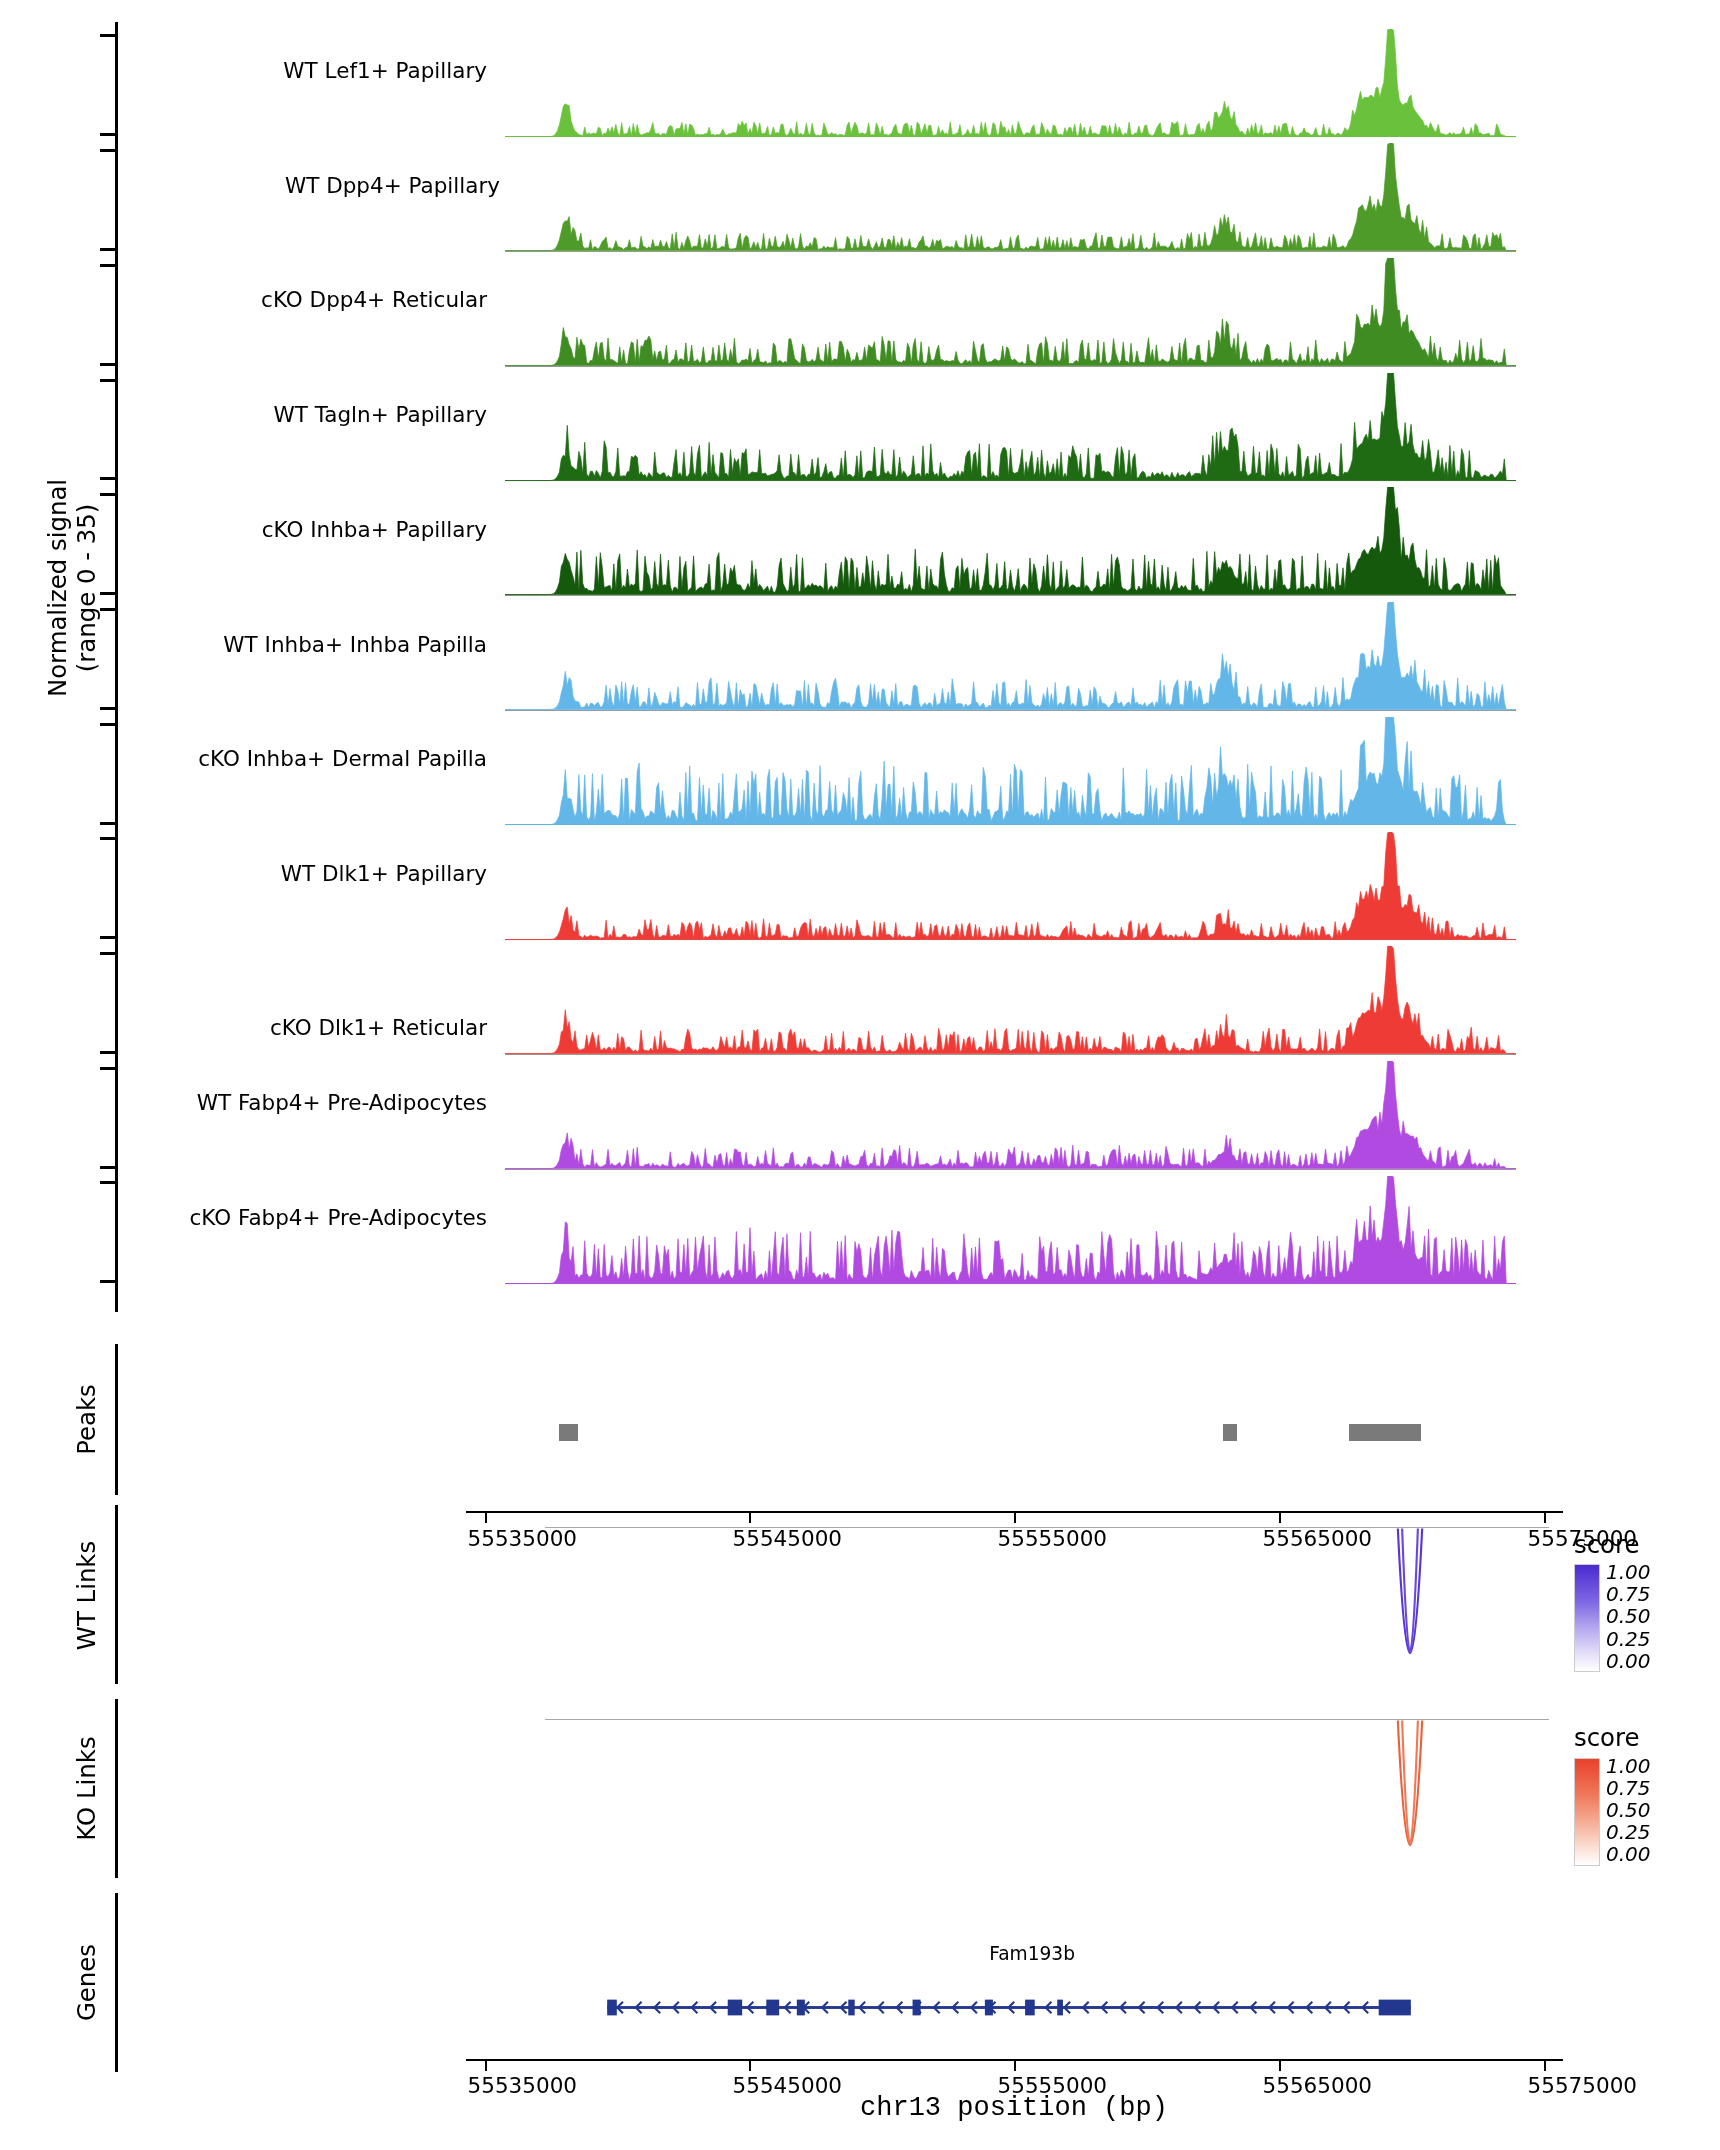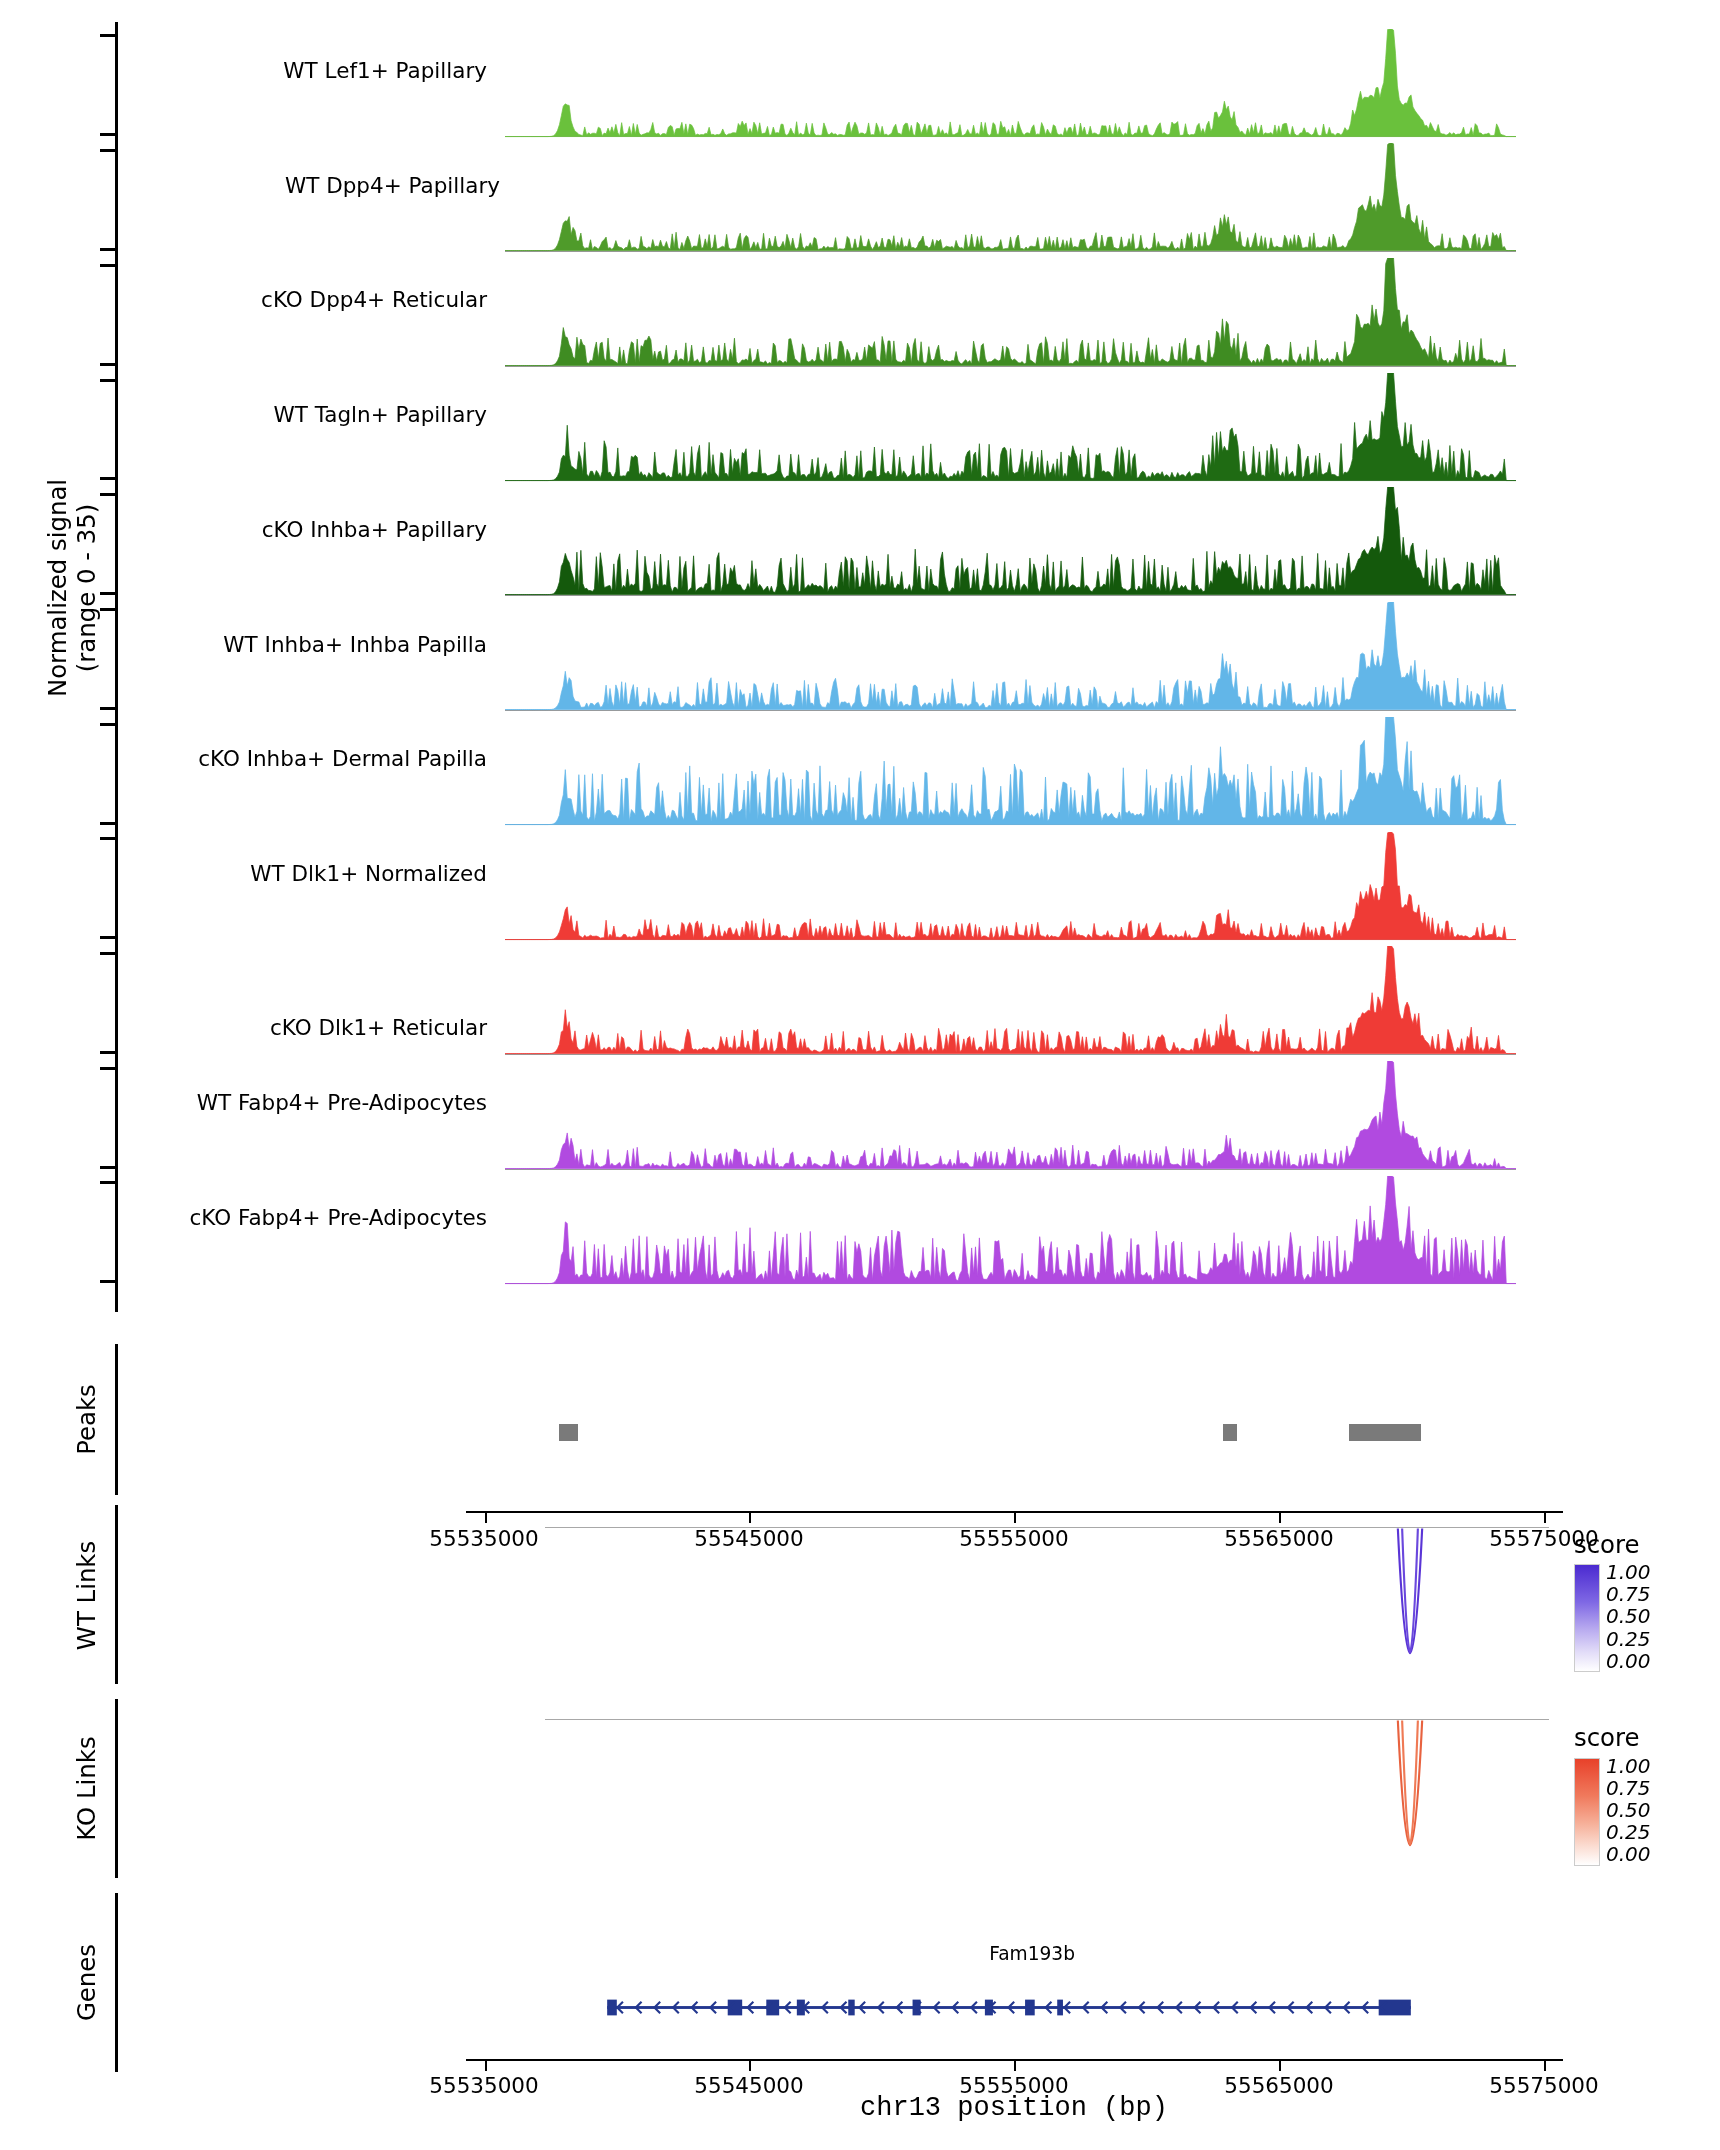--- a/index.html
+++ b/index.html
@@ -61,21 +61,21 @@
     right: 0;
   }
   .track-baseline {
     position: absolute;
     background: #9a9a9a;
     height: 1.4px;
   }
   .tick-label {
     position: absolute;
     font-size: 21.5px;
-    text-align: center;
+    text-align: right;
     white-space: nowrap;
   }
   .axis-title {
     position: absolute;
     font-size: 27px;
     text-align: center;
     white-space: nowrap;
     font-family: Liberation Mono, monospace;
   }
   .peak-box {
@@ -160,21 +160,21 @@
       <svg width="1011" height="109" style="position: absolute; left: 505px; top: 602px;" viewBox="0 0 1410 152">
         <path d="M 0 150 L 0.0 150.0 L 2.7 150.0 L 5.4 150.0 L 8.1 150.0 L 10.8 150.0 L 13.6 150.0 L 16.3 150.0 L 19.0 150.0 L 21.7 150.0 L 24.4 150.0 L 27.1 150.0 L 29.8 150.0 L 32.5 150.0 L 35.3 150.0 L 38.0 150.0 L 40.7 150.0 L 43.4 150.0 L 46.1 150.0 L 48.8 150.0 L 51.5 150.0 L 54.2 150.0 L 56.9 150.0 L 59.7 150.0 L 62.4 149.9 L 65.1 149.8 L 67.8 149.2 L 70.5 147.7 L 73.2 144.6 L 75.9 139.4 L 78.6 126.7 L 81.3 116.8 L 84.1 96.6 L 86.8 116.8 L 89.5 105.5 L 92.2 109.6 L 94.9 131.6 L 97.6 138.0 L 100.3 138.9 L 103.0 139.4 L 105.8 146.9 L 108.5 146.7 L 111.2 146.5 L 113.9 140.8 L 116.6 147.2 L 119.3 141.3 L 122.0 141.7 L 124.7 144.7 L 127.4 141.3 L 130.2 140.0 L 132.9 146.7 L 135.6 145.8 L 138.3 139.0 L 141.0 115.9 L 143.7 143.0 L 146.4 120.6 L 149.1 139.1 L 151.8 146.4 L 154.6 115.6 L 157.3 123.4 L 160.0 142.7 L 162.7 111.2 L 165.4 142.9 L 168.1 112.5 L 170.8 142.9 L 173.5 141.5 L 176.3 124.6 L 179.0 115.2 L 181.7 139.8 L 184.4 118.7 L 187.1 146.4 L 189.8 145.5 L 192.5 139.3 L 195.2 139.4 L 197.9 145.7 L 200.7 119.7 L 203.4 146.5 L 206.1 140.7 L 208.8 126.0 L 211.5 133.1 L 214.2 142.4 L 216.9 144.9 L 219.6 140.0 L 222.3 141.4 L 225.1 142.1 L 227.8 141.4 L 230.5 125.1 L 233.2 143.2 L 235.9 139.0 L 238.6 140.3 L 241.3 118.1 L 244.0 146.3 L 246.7 147.1 L 249.5 145.3 L 252.2 140.3 L 254.9 142.1 L 257.6 143.8 L 260.3 146.0 L 263.0 142.8 L 265.7 146.8 L 268.4 112.3 L 271.2 142.4 L 273.9 142.9 L 276.6 121.1 L 279.3 139.7 L 282.0 139.5 L 284.7 111.5 L 287.4 105.6 L 290.1 143.5 L 292.8 141.1 L 295.6 113.1 L 298.3 144.6 L 301.0 142.6 L 303.7 144.5 L 306.4 142.8 L 309.1 140.8 L 311.8 110.9 L 314.5 125.6 L 317.3 140.2 L 320.0 146.0 L 322.7 112.4 L 325.4 146.5 L 328.1 122.1 L 330.8 130.4 L 333.5 127.9 L 336.2 147.2 L 338.9 144.0 L 341.7 127.0 L 344.4 146.6 L 347.1 113.7 L 349.8 115.8 L 352.5 129.4 L 355.2 143.4 L 357.9 126.7 L 360.6 139.1 L 363.3 144.5 L 366.1 142.6 L 368.8 143.9 L 371.5 121.6 L 374.2 112.5 L 376.9 143.7 L 379.6 114.3 L 382.3 144.2 L 385.0 140.2 L 387.8 144.2 L 390.5 144.1 L 393.2 143.2 L 395.9 143.7 L 398.6 142.7 L 401.3 146.3 L 404.0 142.8 L 406.7 123.3 L 409.4 124.6 L 412.2 123.9 L 414.9 147.1 L 417.6 109.3 L 420.3 147.1 L 423.0 114.9 L 425.7 141.3 L 428.4 141.0 L 431.1 145.0 L 433.8 113.3 L 436.6 124.9 L 439.3 142.0 L 442.0 146.3 L 444.7 146.7 L 447.4 147.0 L 450.1 140.3 L 452.8 142.6 L 455.5 125.2 L 458.3 111.8 L 461.0 106.4 L 463.7 123.1 L 466.4 146.9 L 469.1 139.6 L 471.8 139.9 L 474.5 139.1 L 477.2 142.0 L 479.9 140.6 L 482.7 147.7 L 485.4 142.8 L 488.1 139.7 L 490.8 120.0 L 493.5 115.4 L 496.2 139.1 L 498.9 145.6 L 501.6 146.6 L 504.3 146.4 L 507.1 141.2 L 509.8 114.0 L 512.5 138.8 L 515.2 114.8 L 517.9 141.6 L 520.6 125.4 L 523.3 146.6 L 526.0 121.6 L 528.8 121.7 L 531.5 139.8 L 534.2 144.8 L 536.9 146.4 L 539.6 123.8 L 542.3 142.9 L 545.0 113.8 L 547.7 146.7 L 550.4 139.4 L 553.2 139.1 L 555.9 146.0 L 558.6 143.1 L 561.3 142.7 L 564.0 145.0 L 566.7 143.7 L 569.4 117.3 L 572.1 115.8 L 574.8 118.7 L 577.6 141.7 L 580.3 147.2 L 583.0 143.4 L 585.7 140.5 L 588.4 144.7 L 591.1 140.6 L 593.8 141.3 L 596.5 147.7 L 599.3 127.3 L 602.0 144.6 L 604.7 142.3 L 607.4 141.2 L 610.1 120.9 L 612.8 140.1 L 615.5 142.6 L 618.2 125.3 L 620.9 145.9 L 623.7 107.1 L 626.4 124.5 L 629.1 143.3 L 631.8 141.5 L 634.5 142.0 L 637.2 141.9 L 639.9 147.4 L 642.6 141.9 L 645.3 145.6 L 648.1 143.5 L 650.8 141.2 L 653.5 111.2 L 656.2 138.8 L 658.9 140.5 L 661.6 146.1 L 664.3 144.1 L 667.0 141.0 L 669.8 147.3 L 672.5 147.3 L 675.2 143.9 L 677.9 145.6 L 680.6 123.4 L 683.3 142.0 L 686.0 113.5 L 688.7 140.0 L 691.4 145.1 L 694.2 112.4 L 696.9 111.4 L 699.6 144.2 L 702.3 140.8 L 705.0 145.9 L 707.7 140.3 L 710.4 138.9 L 713.1 123.7 L 715.8 143.0 L 718.6 143.0 L 721.3 141.3 L 724.0 141.5 L 726.7 108.1 L 729.4 142.3 L 732.1 116.5 L 734.8 139.8 L 737.5 143.9 L 740.3 145.6 L 743.0 143.8 L 745.7 146.7 L 748.4 142.4 L 751.1 127.7 L 753.8 139.2 L 756.5 119.2 L 759.2 147.3 L 761.9 128.1 L 764.7 145.3 L 767.4 112.3 L 770.1 146.1 L 772.8 141.4 L 775.5 140.5 L 778.2 144.2 L 780.9 139.4 L 783.6 118.4 L 786.3 117.1 L 789.1 145.1 L 791.8 141.1 L 794.5 145.0 L 797.2 145.3 L 799.9 120.4 L 802.6 128.1 L 805.3 145.0 L 808.0 146.0 L 810.7 144.2 L 813.5 145.1 L 816.2 122.9 L 818.9 142.8 L 821.6 118.3 L 824.3 123.4 L 827.0 147.7 L 829.7 131.3 L 832.4 140.8 L 835.2 141.4 L 837.9 142.6 L 840.6 147.1 L 843.3 146.8 L 846.0 142.4 L 848.7 140.4 L 851.4 124.9 L 854.1 140.4 L 856.8 142.0 L 859.6 139.1 L 862.3 146.6 L 865.0 144.2 L 867.7 140.7 L 870.4 139.5 L 873.1 145.1 L 875.8 119.6 L 878.5 141.7 L 881.3 139.3 L 884.0 143.2 L 886.7 142.5 L 889.4 145.2 L 892.1 140.1 L 894.8 146.7 L 897.5 143.6 L 900.2 141.7 L 902.9 139.5 L 905.7 147.5 L 908.4 138.8 L 911.1 141.8 L 913.8 109.2 L 916.5 141.4 L 919.2 116.0 L 921.9 144.3 L 924.6 140.4 L 927.3 145.7 L 930.1 139.2 L 932.8 119.8 L 935.5 113.0 L 938.2 108.2 L 940.9 144.0 L 943.6 142.0 L 946.3 145.5 L 949.0 110.0 L 951.8 127.1 L 954.5 110.0 L 957.2 110.3 L 959.9 142.3 L 962.6 122.6 L 965.3 140.4 L 968.0 117.7 L 970.7 124.5 L 973.4 143.0 L 976.2 142.5 L 978.9 140.6 L 981.6 141.4 L 984.3 113.6 L 987.0 130.2 L 989.7 127.7 L 992.4 114.2 L 995.1 107.3 L 997.8 106.8 L 1000.6 72.0 L 1003.3 96.2 L 1006.0 82.6 L 1008.7 104.0 L 1011.4 86.4 L 1014.1 114.3 L 1016.8 122.8 L 1019.5 97.7 L 1022.3 132.1 L 1025.0 132.6 L 1027.7 144.1 L 1030.4 140.9 L 1033.1 141.9 L 1035.8 117.9 L 1038.5 141.6 L 1041.2 145.4 L 1043.9 140.5 L 1046.7 142.4 L 1049.4 147.4 L 1052.1 124.7 L 1054.8 114.2 L 1057.5 147.0 L 1060.2 146.7 L 1062.9 147.4 L 1065.6 142.0 L 1068.3 141.6 L 1071.1 144.2 L 1073.8 121.9 L 1076.5 142.6 L 1079.2 144.9 L 1081.9 145.2 L 1084.6 111.0 L 1087.3 119.8 L 1090.0 139.3 L 1092.8 114.1 L 1095.5 113.8 L 1098.2 142.1 L 1100.9 139.6 L 1103.6 145.9 L 1106.3 142.2 L 1109.0 142.3 L 1111.7 145.8 L 1114.4 143.0 L 1117.2 145.6 L 1119.9 141.2 L 1122.6 138.8 L 1125.3 145.3 L 1128.0 147.6 L 1130.7 118.7 L 1133.4 145.9 L 1136.1 143.4 L 1138.8 138.8 L 1141.6 116.5 L 1144.3 147.4 L 1147.0 125.1 L 1149.7 147.4 L 1152.4 146.1 L 1155.1 141.5 L 1157.8 119.2 L 1160.5 141.0 L 1163.3 146.3 L 1166.0 139.6 L 1168.7 105.3 L 1171.4 137.8 L 1174.1 135.2 L 1176.8 136.6 L 1179.5 134.5 L 1182.2 120.3 L 1184.9 111.4 L 1187.7 105.2 L 1190.4 105.5 L 1193.1 73.1 L 1195.8 71.3 L 1198.5 73.1 L 1201.2 94.4 L 1203.9 89.1 L 1206.6 92.4 L 1209.3 66.6 L 1212.1 86.6 L 1214.8 89.9 L 1217.5 74.9 L 1220.2 90.9 L 1222.9 87.6 L 1225.6 70.1 L 1228.3 36.6 L 1231.0 1.1 L 1233.8 0.0 L 1236.5 0.0 L 1239.2 0.0 L 1241.9 40.7 L 1244.6 72.5 L 1247.3 90.3 L 1250.0 106.1 L 1252.7 104.8 L 1255.4 105.4 L 1258.2 98.9 L 1260.9 104.6 L 1263.6 88.8 L 1266.3 109.1 L 1269.0 81.2 L 1271.7 111.2 L 1274.4 116.5 L 1277.1 122.9 L 1279.8 125.2 L 1282.6 94.3 L 1285.3 132.9 L 1288.0 110.6 L 1290.7 136.2 L 1293.4 117.5 L 1296.1 142.0 L 1298.8 115.4 L 1301.5 116.4 L 1304.3 143.6 L 1307.0 147.4 L 1309.7 109.7 L 1312.4 121.9 L 1315.1 139.3 L 1317.8 140.1 L 1320.5 139.8 L 1323.2 144.6 L 1325.9 145.1 L 1328.7 106.1 L 1331.4 143.8 L 1334.1 138.9 L 1336.8 140.8 L 1339.5 145.8 L 1342.2 116.1 L 1344.9 144.0 L 1347.6 124.5 L 1350.3 147.0 L 1353.1 142.6 L 1355.8 127.5 L 1358.5 130.4 L 1361.2 145.2 L 1363.9 146.8 L 1366.6 111.2 L 1369.3 141.6 L 1372.0 129.3 L 1374.8 141.5 L 1377.5 117.9 L 1380.2 145.7 L 1382.9 127.0 L 1385.6 144.3 L 1388.3 128.6 L 1391.0 114.9 L 1393.7 139.3 L 1396.4 150.0 L 1399.2 150.0 L 1401.9 150.0 L 1404.6 150.0 L 1407.3 150.0 L 1410.0 150.0 L 1410 150 Z" fill="#62b6e8" stroke="#62b6e8" stroke-width="1"></path>
       </svg>
       <div class="track-label" style="width: 344px; left: 143px; top: 746px;">cKO Inhba+ Dermal Papilla</div>
       <div class="ytick" style="top: 723px;"></div>
       <div class="ytick" style="top: 822px;"></div>
       <div class="track-baseline" style="left: 505px; width: 1011px; top: 824px;"></div>
       <svg width="1011" height="109" style="position: absolute; left: 505px; top: 717px;" viewBox="0 0 1410 152">
         <path d="M 0 150 L 0.0 150.0 L 2.7 150.0 L 5.4 150.0 L 8.1 150.0 L 10.8 150.0 L 13.6 150.0 L 16.3 150.0 L 19.0 150.0 L 21.7 150.0 L 24.4 150.0 L 27.1 150.0 L 29.8 150.0 L 32.5 150.0 L 35.3 150.0 L 38.0 150.0 L 40.7 150.0 L 43.4 150.0 L 46.1 150.0 L 48.8 150.0 L 51.5 150.0 L 54.2 150.0 L 56.9 150.0 L 59.7 150.0 L 62.4 149.9 L 65.1 149.7 L 67.8 149.0 L 70.5 147.2 L 73.2 143.4 L 75.9 137.0 L 78.6 119.7 L 81.3 108.5 L 84.1 73.4 L 86.8 113.3 L 89.5 113.7 L 92.2 114.4 L 94.9 128.7 L 97.6 139.7 L 100.3 131.3 L 103.0 80.4 L 105.8 131.2 L 108.5 136.9 L 111.2 80.6 L 113.9 139.4 L 116.6 143.3 L 119.3 138.3 L 122.0 79.1 L 124.7 145.3 L 127.4 132.6 L 130.2 100.4 L 132.9 132.9 L 135.6 79.8 L 138.3 134.7 L 141.0 132.0 L 143.7 130.3 L 146.4 130.6 L 149.1 135.9 L 151.8 137.3 L 154.6 137.8 L 157.3 142.3 L 160.0 134.2 L 162.7 86.6 L 165.4 143.2 L 168.1 85.2 L 170.8 85.9 L 173.5 145.1 L 176.3 129.1 L 179.0 132.5 L 181.7 136.2 L 184.4 76.4 L 187.1 64.2 L 189.8 127.6 L 192.5 131.9 L 195.2 141.0 L 197.9 137.9 L 200.7 138.2 L 203.4 130.8 L 206.1 133.3 L 208.8 136.0 L 211.5 98.2 L 214.2 91.6 L 216.9 132.1 L 219.6 102.9 L 222.3 129.3 L 225.1 142.8 L 227.8 137.2 L 230.5 142.7 L 233.2 130.0 L 235.9 131.1 L 238.6 137.8 L 241.3 142.8 L 244.0 105.1 L 246.7 138.2 L 249.5 143.6 L 252.2 77.4 L 254.9 133.7 L 257.6 68.2 L 260.3 134.1 L 263.0 134.3 L 265.7 144.0 L 268.4 145.1 L 271.2 84.2 L 273.9 135.1 L 276.6 94.7 L 279.3 136.3 L 282.0 135.3 L 284.7 99.0 L 287.4 145.3 L 290.1 130.2 L 292.8 134.7 L 295.6 143.0 L 298.3 91.9 L 301.0 142.9 L 303.7 79.0 L 306.4 142.6 L 309.1 142.0 L 311.8 140.5 L 314.5 132.5 L 317.3 137.7 L 320.0 107.2 L 322.7 79.3 L 325.4 132.4 L 328.1 131.5 L 330.8 127.7 L 333.5 101.8 L 336.2 144.1 L 338.9 89.3 L 341.7 135.8 L 344.4 75.4 L 347.1 94.2 L 349.8 79.7 L 352.5 143.4 L 355.2 105.2 L 357.9 136.4 L 360.6 134.1 L 363.3 138.3 L 366.1 84.8 L 368.8 72.8 L 371.5 140.5 L 374.2 140.9 L 376.9 90.7 L 379.6 84.3 L 382.3 136.8 L 385.0 137.0 L 387.8 77.5 L 390.5 88.0 L 393.2 128.5 L 395.9 139.9 L 398.6 86.5 L 401.3 137.1 L 404.0 137.9 L 406.7 131.8 L 409.4 100.0 L 412.2 136.6 L 414.9 87.0 L 417.6 145.3 L 420.3 74.0 L 423.0 76.9 L 425.7 137.4 L 428.4 145.0 L 431.1 92.2 L 433.8 130.0 L 436.6 137.1 L 439.3 68.1 L 442.0 134.6 L 444.7 139.8 L 447.4 130.5 L 450.1 129.5 L 452.8 90.0 L 455.5 129.7 L 458.3 136.2 L 461.0 95.0 L 463.7 137.8 L 466.4 132.6 L 469.1 129.6 L 471.8 105.5 L 474.5 113.9 L 477.2 133.0 L 479.9 84.6 L 482.7 143.6 L 485.4 112.0 L 488.1 144.5 L 490.8 143.9 L 493.5 92.2 L 496.2 75.7 L 498.9 135.3 L 501.6 143.4 L 504.3 142.0 L 507.1 137.4 L 509.8 135.8 L 512.5 142.2 L 515.2 111.3 L 517.9 93.0 L 520.6 136.2 L 523.3 143.4 L 526.0 113.7 L 528.8 61.4 L 531.5 129.8 L 534.2 94.3 L 536.9 93.5 L 539.6 134.9 L 542.3 68.7 L 545.0 142.3 L 547.7 135.9 L 550.4 113.4 L 553.2 140.6 L 555.9 98.3 L 558.6 132.0 L 561.3 144.0 L 564.0 132.7 L 566.7 132.0 L 569.4 90.5 L 572.1 106.1 L 574.8 137.3 L 577.6 132.0 L 580.3 133.2 L 583.0 138.0 L 585.7 77.3 L 588.4 78.0 L 591.1 142.3 L 593.8 129.2 L 596.5 135.1 L 599.3 135.8 L 602.0 103.2 L 604.7 136.6 L 607.4 131.8 L 610.1 134.3 L 612.8 129.6 L 615.5 132.2 L 618.2 133.3 L 620.9 139.0 L 623.7 91.8 L 626.4 133.9 L 629.1 92.5 L 631.8 139.7 L 634.5 132.2 L 637.2 127.9 L 639.9 133.3 L 642.6 135.5 L 645.3 141.5 L 648.1 127.6 L 650.8 94.5 L 653.5 136.3 L 656.2 141.3 L 658.9 130.6 L 661.6 135.2 L 664.3 135.3 L 667.0 70.3 L 669.8 82.8 L 672.5 129.4 L 675.2 128.7 L 677.9 144.3 L 680.6 139.3 L 683.3 132.3 L 686.0 131.5 L 688.7 128.7 L 691.4 96.5 L 694.2 143.6 L 696.9 140.6 L 699.6 131.0 L 702.3 132.9 L 705.0 80.0 L 707.7 138.1 L 710.4 65.6 L 713.1 74.7 L 715.8 133.4 L 718.6 73.0 L 721.3 77.0 L 724.0 139.5 L 726.7 132.9 L 729.4 132.3 L 732.1 138.4 L 734.8 135.9 L 737.5 139.8 L 740.3 136.4 L 743.0 133.8 L 745.7 143.2 L 748.4 128.5 L 751.1 145.0 L 753.8 83.7 L 756.5 144.9 L 759.2 142.2 L 761.9 127.6 L 764.7 132.4 L 767.4 133.4 L 770.1 101.7 L 772.8 134.1 L 775.5 109.1 L 778.2 90.8 L 780.9 91.6 L 783.6 93.5 L 786.3 140.8 L 789.1 98.1 L 791.8 132.7 L 794.5 102.3 L 797.2 136.4 L 799.9 132.3 L 802.6 142.0 L 805.3 109.2 L 808.0 130.0 L 810.7 138.5 L 813.5 77.8 L 816.2 83.6 L 818.9 135.2 L 821.6 135.4 L 824.3 105.7 L 827.0 100.1 L 829.7 130.4 L 832.4 144.6 L 835.2 136.6 L 837.9 133.8 L 840.6 139.7 L 843.3 137.3 L 846.0 134.4 L 848.7 138.9 L 851.4 141.2 L 854.1 141.8 L 856.8 132.4 L 859.6 145.0 L 862.3 70.8 L 865.0 131.9 L 867.7 134.5 L 870.4 130.8 L 873.1 135.5 L 875.8 134.1 L 878.5 138.1 L 881.3 135.5 L 884.0 136.7 L 886.7 134.2 L 889.4 139.8 L 892.1 135.0 L 894.8 73.1 L 897.5 133.2 L 900.2 95.5 L 902.9 140.2 L 905.7 112.1 L 908.4 98.9 L 911.1 144.8 L 913.8 127.7 L 916.5 129.0 L 919.2 135.1 L 921.9 90.9 L 924.6 137.8 L 927.3 91.5 L 930.1 80.0 L 932.8 133.7 L 935.5 91.8 L 938.2 144.0 L 940.9 144.0 L 943.6 82.2 L 946.3 102.6 L 949.0 129.4 L 951.8 136.2 L 954.5 98.8 L 957.2 67.3 L 959.9 139.0 L 962.6 132.2 L 965.3 128.5 L 968.0 138.7 L 970.7 134.0 L 973.4 135.6 L 976.2 111.3 L 978.9 98.6 L 981.6 70.8 L 984.3 85.4 L 987.0 123.3 L 989.7 78.5 L 992.4 110.4 L 995.1 97.8 L 997.8 41.5 L 1000.6 82.8 L 1003.3 78.8 L 1006.0 83.6 L 1008.7 97.4 L 1011.4 88.0 L 1014.1 96.6 L 1016.8 80.6 L 1019.5 115.2 L 1022.3 86.4 L 1025.0 124.7 L 1027.7 139.2 L 1030.4 141.0 L 1033.1 140.0 L 1035.8 65.9 L 1038.5 129.1 L 1041.2 76.7 L 1043.9 93.9 L 1046.7 104.8 L 1049.4 142.6 L 1052.1 137.4 L 1054.8 139.8 L 1057.5 138.8 L 1060.2 104.6 L 1062.9 139.4 L 1065.6 140.6 L 1068.3 68.2 L 1071.1 137.1 L 1073.8 138.5 L 1076.5 133.9 L 1079.2 134.3 L 1081.9 139.5 L 1084.6 87.1 L 1087.3 99.6 L 1090.0 137.2 L 1092.8 129.4 L 1095.5 141.1 L 1098.2 75.4 L 1100.9 136.2 L 1103.6 127.7 L 1106.3 107.1 L 1109.0 135.3 L 1111.7 140.0 L 1114.4 92.1 L 1117.2 69.7 L 1119.9 87.1 L 1122.6 134.0 L 1125.3 77.2 L 1128.0 141.7 L 1130.7 135.2 L 1133.4 144.1 L 1136.1 82.6 L 1138.8 86.6 L 1141.6 134.5 L 1144.3 145.4 L 1147.0 136.9 L 1149.7 133.2 L 1152.4 139.6 L 1155.1 134.0 L 1157.8 137.1 L 1160.5 133.3 L 1163.3 142.7 L 1166.0 73.8 L 1168.7 141.4 L 1171.4 131.7 L 1174.1 138.0 L 1176.8 126.2 L 1179.5 114.6 L 1182.2 117.9 L 1184.9 113.4 L 1187.7 105.8 L 1190.4 99.1 L 1193.1 39.6 L 1195.8 36.7 L 1198.5 32.5 L 1201.2 91.9 L 1203.9 81.7 L 1206.6 76.8 L 1209.3 79.7 L 1212.1 78.0 L 1214.8 91.1 L 1217.5 94.6 L 1220.2 77.7 L 1222.9 82.9 L 1225.6 65.9 L 1228.3 0.0 L 1231.0 0.0 L 1233.8 0.0 L 1236.5 0.0 L 1239.2 0.0 L 1241.9 30.7 L 1244.6 73.5 L 1247.3 82.2 L 1250.0 91.1 L 1252.7 103.2 L 1255.4 61.1 L 1258.2 34.3 L 1260.9 101.9 L 1263.6 47.2 L 1266.3 101.6 L 1269.0 104.4 L 1271.7 103.1 L 1274.4 110.9 L 1277.1 122.9 L 1279.8 91.7 L 1282.6 116.8 L 1285.3 133.2 L 1288.0 127.9 L 1290.7 126.0 L 1293.4 138.2 L 1296.1 141.3 L 1298.8 99.2 L 1301.5 142.2 L 1304.3 99.3 L 1307.0 129.7 L 1309.7 131.2 L 1312.4 132.8 L 1315.1 137.3 L 1317.8 141.3 L 1320.5 86.0 L 1323.2 81.8 L 1325.9 99.4 L 1328.7 95.7 L 1331.4 80.6 L 1334.1 143.1 L 1336.8 131.2 L 1339.5 95.1 L 1342.2 143.9 L 1344.9 141.4 L 1347.6 141.3 L 1350.3 132.1 L 1353.1 142.0 L 1355.8 98.0 L 1358.5 142.6 L 1361.2 109.5 L 1363.9 142.5 L 1366.6 139.7 L 1369.3 142.6 L 1372.0 140.9 L 1374.8 144.6 L 1377.5 142.3 L 1380.2 137.9 L 1382.9 128.4 L 1385.6 91.3 L 1388.3 87.2 L 1391.0 130.1 L 1393.7 143.8 L 1396.4 150.0 L 1399.2 150.0 L 1401.9 150.0 L 1404.6 150.0 L 1407.3 150.0 L 1410.0 150.0 L 1410 150 Z" fill="#62b6e8" stroke="#62b6e8" stroke-width="1"></path>
       </svg>
-      <div class="track-label" style="width: 344px; left: 143px; top: 861px;">WT Dlk1+ Normalized</div>
+      <div class="track-label" style="width: 344px; left: 143px; top: 861px;">WT Dlk1+ Papillary</div>
       <div class="ytick" style="top: 837px;"></div>
       <div class="ytick" style="top: 936px;"></div>
       <div class="track-baseline" style="left: 505px; width: 1011px; top: 939px;"></div>
       <svg width="1011" height="109" style="position: absolute; left: 505px; top: 832px;" viewBox="0 0 1410 152">
         <path d="M 0 150 L 0.0 150.0 L 2.7 150.0 L 5.4 150.0 L 8.1 150.0 L 10.8 150.0 L 13.6 150.0 L 16.3 150.0 L 19.0 150.0 L 21.7 150.0 L 24.4 150.0 L 27.1 150.0 L 29.8 150.0 L 32.5 150.0 L 35.3 150.0 L 38.0 150.0 L 40.7 150.0 L 43.4 150.0 L 46.1 150.0 L 48.8 150.0 L 51.5 150.0 L 54.2 150.0 L 56.9 150.0 L 59.7 150.0 L 62.4 149.9 L 65.1 149.8 L 67.8 149.2 L 70.5 147.7 L 73.2 144.6 L 75.9 139.4 L 78.6 130.5 L 81.3 121.0 L 84.1 108.6 L 86.8 104.4 L 89.5 128.1 L 92.2 116.6 L 94.9 136.1 L 97.6 139.9 L 100.3 123.9 L 103.0 144.2 L 105.8 145.8 L 108.5 147.7 L 111.2 144.0 L 113.9 146.5 L 116.6 145.6 L 119.3 143.9 L 122.0 145.5 L 124.7 145.4 L 127.4 145.1 L 130.2 146.0 L 132.9 148.0 L 135.6 147.5 L 138.3 147.6 L 141.0 123.0 L 143.7 148.4 L 146.4 142.6 L 149.1 145.6 L 151.8 131.1 L 154.6 146.7 L 157.3 146.5 L 160.0 147.1 L 162.7 146.3 L 165.4 142.6 L 168.1 143.1 L 170.8 147.1 L 173.5 146.1 L 176.3 147.4 L 179.0 145.6 L 181.7 146.3 L 184.4 144.9 L 187.1 135.2 L 189.8 143.0 L 192.5 144.3 L 195.2 122.3 L 197.9 136.4 L 200.7 135.6 L 203.4 121.9 L 206.1 143.1 L 208.8 148.3 L 211.5 130.4 L 214.2 146.1 L 216.9 146.7 L 219.6 144.2 L 222.3 144.4 L 225.1 145.2 L 227.8 129.2 L 230.5 145.1 L 233.2 146.2 L 235.9 142.6 L 238.6 145.2 L 241.3 142.5 L 244.0 145.8 L 246.7 126.2 L 249.5 129.1 L 252.2 142.9 L 254.9 131.7 L 257.6 126.2 L 260.3 131.2 L 263.0 148.4 L 265.7 127.7 L 268.4 124.0 L 271.2 136.2 L 273.9 126.5 L 276.6 148.5 L 279.3 145.2 L 282.0 147.3 L 284.7 145.6 L 287.4 142.9 L 290.1 128.1 L 292.8 142.6 L 295.6 147.3 L 298.3 130.2 L 301.0 144.6 L 303.7 146.2 L 306.4 137.7 L 309.1 143.8 L 311.8 134.3 L 314.5 133.5 L 317.3 142.8 L 320.0 142.7 L 322.7 134.6 L 325.4 144.7 L 328.1 146.1 L 330.8 132.4 L 333.5 145.0 L 336.2 124.3 L 338.9 127.7 L 341.7 143.2 L 344.4 123.6 L 347.1 145.7 L 349.8 127.3 L 352.5 145.7 L 355.2 148.5 L 357.9 145.3 L 360.6 120.9 L 363.3 144.7 L 366.1 146.0 L 368.8 127.3 L 371.5 145.4 L 374.2 144.1 L 376.9 142.7 L 379.6 128.7 L 382.3 129.5 L 385.0 147.4 L 387.8 144.5 L 390.5 145.3 L 393.2 144.9 L 395.9 148.0 L 398.6 147.1 L 401.3 147.6 L 404.0 133.5 L 406.7 146.4 L 409.4 145.0 L 412.2 134.1 L 414.9 128.6 L 417.6 126.3 L 420.3 127.2 L 423.0 146.4 L 425.7 121.2 L 428.4 143.2 L 431.1 146.8 L 433.8 134.4 L 436.6 144.8 L 439.3 131.0 L 442.0 143.7 L 444.7 133.7 L 447.4 132.0 L 450.1 148.0 L 452.8 134.9 L 455.5 143.8 L 458.3 145.1 L 461.0 127.7 L 463.7 143.8 L 466.4 145.1 L 469.1 127.2 L 471.8 145.5 L 474.5 144.9 L 477.2 130.8 L 479.9 146.3 L 482.7 133.8 L 485.4 148.1 L 488.1 144.8 L 490.8 122.4 L 493.5 131.9 L 496.2 143.2 L 498.9 144.9 L 501.6 145.3 L 504.3 144.9 L 507.1 144.3 L 509.8 146.3 L 512.5 147.8 L 515.2 124.7 L 517.9 146.1 L 520.6 146.4 L 523.3 126.5 L 526.0 143.4 L 528.8 125.6 L 531.5 143.5 L 534.2 142.9 L 536.9 143.3 L 539.6 146.5 L 542.3 148.1 L 545.0 126.5 L 547.7 147.8 L 550.4 142.5 L 553.2 146.9 L 555.9 144.8 L 558.6 146.7 L 561.3 146.2 L 564.0 145.0 L 566.7 147.4 L 569.4 147.1 L 572.1 145.8 L 574.8 125.7 L 577.6 143.1 L 580.3 125.9 L 583.0 143.8 L 585.7 142.5 L 588.4 145.9 L 591.1 144.0 L 593.8 127.8 L 596.5 146.4 L 599.3 131.2 L 602.0 129.4 L 604.7 144.0 L 607.4 144.9 L 610.1 131.8 L 612.8 144.1 L 615.5 145.3 L 618.2 131.1 L 620.9 147.6 L 623.7 142.5 L 626.4 143.5 L 629.1 128.8 L 631.8 134.8 L 634.5 147.9 L 637.2 127.7 L 639.9 144.1 L 642.6 146.6 L 645.3 131.8 L 648.1 126.7 L 650.8 144.3 L 653.5 147.6 L 656.2 129.0 L 658.9 148.1 L 661.6 132.6 L 664.3 147.3 L 667.0 145.0 L 669.8 144.9 L 672.5 146.5 L 675.2 147.7 L 677.9 133.7 L 680.6 148.5 L 683.3 144.2 L 686.0 132.0 L 688.7 147.0 L 691.4 145.3 L 694.2 130.3 L 696.9 145.8 L 699.6 131.1 L 702.3 144.5 L 705.0 144.4 L 707.7 144.8 L 710.4 145.4 L 713.1 126.0 L 715.8 142.7 L 718.6 143.7 L 721.3 144.0 L 724.0 144.9 L 726.7 130.3 L 729.4 148.4 L 732.1 143.6 L 734.8 128.2 L 737.5 146.2 L 740.3 142.9 L 743.0 125.9 L 745.7 142.6 L 748.4 145.1 L 751.1 145.3 L 753.8 147.1 L 756.5 142.9 L 759.2 147.5 L 761.9 144.5 L 764.7 146.0 L 767.4 145.7 L 770.1 146.9 L 772.8 146.9 L 775.5 142.6 L 778.2 136.9 L 780.9 133.5 L 783.6 130.9 L 786.3 147.4 L 789.1 124.8 L 791.8 145.3 L 794.5 133.8 L 797.2 144.8 L 799.9 142.8 L 802.6 144.4 L 805.3 144.4 L 808.0 145.8 L 810.7 148.3 L 813.5 142.6 L 816.2 144.9 L 818.9 147.7 L 821.6 127.5 L 824.3 143.2 L 827.0 144.2 L 829.7 145.6 L 832.4 146.0 L 835.2 143.2 L 837.9 144.5 L 840.6 137.6 L 843.3 147.9 L 846.0 143.1 L 848.7 147.0 L 851.4 147.1 L 854.1 147.4 L 856.8 147.0 L 859.6 132.7 L 862.3 143.4 L 865.0 144.4 L 867.7 146.7 L 870.4 126.3 L 873.1 123.6 L 875.8 148.4 L 878.5 147.6 L 881.3 146.1 L 884.0 127.5 L 886.7 144.4 L 889.4 135.4 L 892.1 134.5 L 894.8 127.6 L 897.5 144.6 L 900.2 147.5 L 902.9 145.4 L 905.7 143.4 L 908.4 137.4 L 911.1 132.2 L 913.8 126.2 L 916.5 143.9 L 919.2 145.2 L 921.9 142.8 L 924.6 148.0 L 927.3 143.8 L 930.1 144.3 L 932.8 148.5 L 935.5 142.8 L 938.2 146.7 L 940.9 146.3 L 943.6 145.1 L 946.3 147.5 L 949.0 137.6 L 951.8 148.3 L 954.5 143.0 L 957.2 148.4 L 959.9 147.4 L 962.6 147.5 L 965.3 147.8 L 968.0 144.1 L 970.7 135.7 L 973.4 124.4 L 976.2 129.4 L 978.9 142.8 L 981.6 145.5 L 984.3 142.3 L 987.0 143.1 L 989.7 140.6 L 992.4 116.3 L 995.1 114.3 L 997.8 113.6 L 1000.6 128.9 L 1003.3 128.1 L 1006.0 129.0 L 1008.7 108.3 L 1011.4 133.5 L 1014.1 134.1 L 1016.8 124.2 L 1019.5 140.3 L 1022.3 127.6 L 1025.0 140.8 L 1027.7 142.5 L 1030.4 141.9 L 1033.1 145.4 L 1035.8 142.7 L 1038.5 144.9 L 1041.2 136.2 L 1043.9 144.8 L 1046.7 144.5 L 1049.4 146.1 L 1052.1 145.9 L 1054.8 127.6 L 1057.5 145.0 L 1060.2 145.4 L 1062.9 147.3 L 1065.6 146.3 L 1068.3 132.0 L 1071.1 143.6 L 1073.8 148.0 L 1076.5 145.5 L 1079.2 143.6 L 1081.9 127.2 L 1084.6 143.2 L 1087.3 144.0 L 1090.0 130.2 L 1092.8 147.1 L 1095.5 142.6 L 1098.2 145.6 L 1100.9 143.9 L 1103.6 148.5 L 1106.3 143.2 L 1109.0 147.3 L 1111.7 134.5 L 1114.4 126.1 L 1117.2 146.8 L 1119.9 132.2 L 1122.6 142.9 L 1125.3 136.2 L 1128.0 148.4 L 1130.7 133.6 L 1133.4 143.4 L 1136.1 145.9 L 1138.8 131.9 L 1141.6 132.5 L 1144.3 144.8 L 1147.0 143.0 L 1149.7 143.0 L 1152.4 148.2 L 1155.1 147.2 L 1157.8 125.1 L 1160.5 144.6 L 1163.3 136.6 L 1166.0 145.3 L 1168.7 131.9 L 1171.4 126.1 L 1174.1 138.7 L 1176.8 137.8 L 1179.5 131.8 L 1182.2 122.7 L 1184.9 119.2 L 1187.7 98.5 L 1190.4 105.3 L 1193.1 83.1 L 1195.8 94.2 L 1198.5 93.1 L 1201.2 82.7 L 1203.9 93.0 L 1206.6 73.3 L 1209.3 82.3 L 1212.1 95.5 L 1214.8 78.2 L 1217.5 95.1 L 1220.2 95.0 L 1222.9 76.7 L 1225.6 74.8 L 1228.3 28.3 L 1231.0 1.1 L 1233.8 0.0 L 1236.5 0.0 L 1239.2 2.9 L 1241.9 24.9 L 1244.6 75.4 L 1247.3 75.2 L 1250.0 105.1 L 1252.7 106.0 L 1255.4 101.0 L 1258.2 102.8 L 1260.9 86.7 L 1263.6 88.5 L 1266.3 110.2 L 1269.0 112.1 L 1271.7 113.0 L 1274.4 101.5 L 1277.1 123.5 L 1279.8 128.4 L 1282.6 111.8 L 1285.3 134.8 L 1288.0 118.1 L 1290.7 142.5 L 1293.4 119.7 L 1296.1 142.2 L 1298.8 143.1 L 1301.5 127.7 L 1304.3 144.1 L 1307.0 134.5 L 1309.7 146.6 L 1312.4 124.4 L 1315.1 124.2 L 1317.8 146.1 L 1320.5 132.7 L 1323.2 145.7 L 1325.9 146.6 L 1328.7 142.6 L 1331.4 145.2 L 1334.1 144.2 L 1336.8 145.9 L 1339.5 144.8 L 1342.2 145.9 L 1344.9 147.7 L 1347.6 147.3 L 1350.3 144.7 L 1353.1 144.4 L 1355.8 132.8 L 1358.5 145.8 L 1361.2 148.4 L 1363.9 126.8 L 1366.6 144.8 L 1369.3 145.1 L 1372.0 143.2 L 1374.8 143.1 L 1377.5 142.8 L 1380.2 130.4 L 1382.9 148.2 L 1385.6 146.1 L 1388.3 146.9 L 1391.0 148.1 L 1393.7 132.3 L 1396.4 150.0 L 1399.2 150.0 L 1401.9 150.0 L 1404.6 150.0 L 1407.3 150.0 L 1410.0 150.0 L 1410 150 Z" fill="#ef3b36" stroke="#ef3b36" stroke-width="1"></path>
       </svg>
       <div class="track-label" style="width: 344px; left: 143px; top: 1015px;">cKO Dlk1+ Reticular</div>
       <div class="ytick" style="top: 952px;"></div>
       <div class="ytick" style="top: 1051px;"></div>
       <div class="track-baseline" style="left: 505px; width: 1011px; top: 1054px;"></div>

